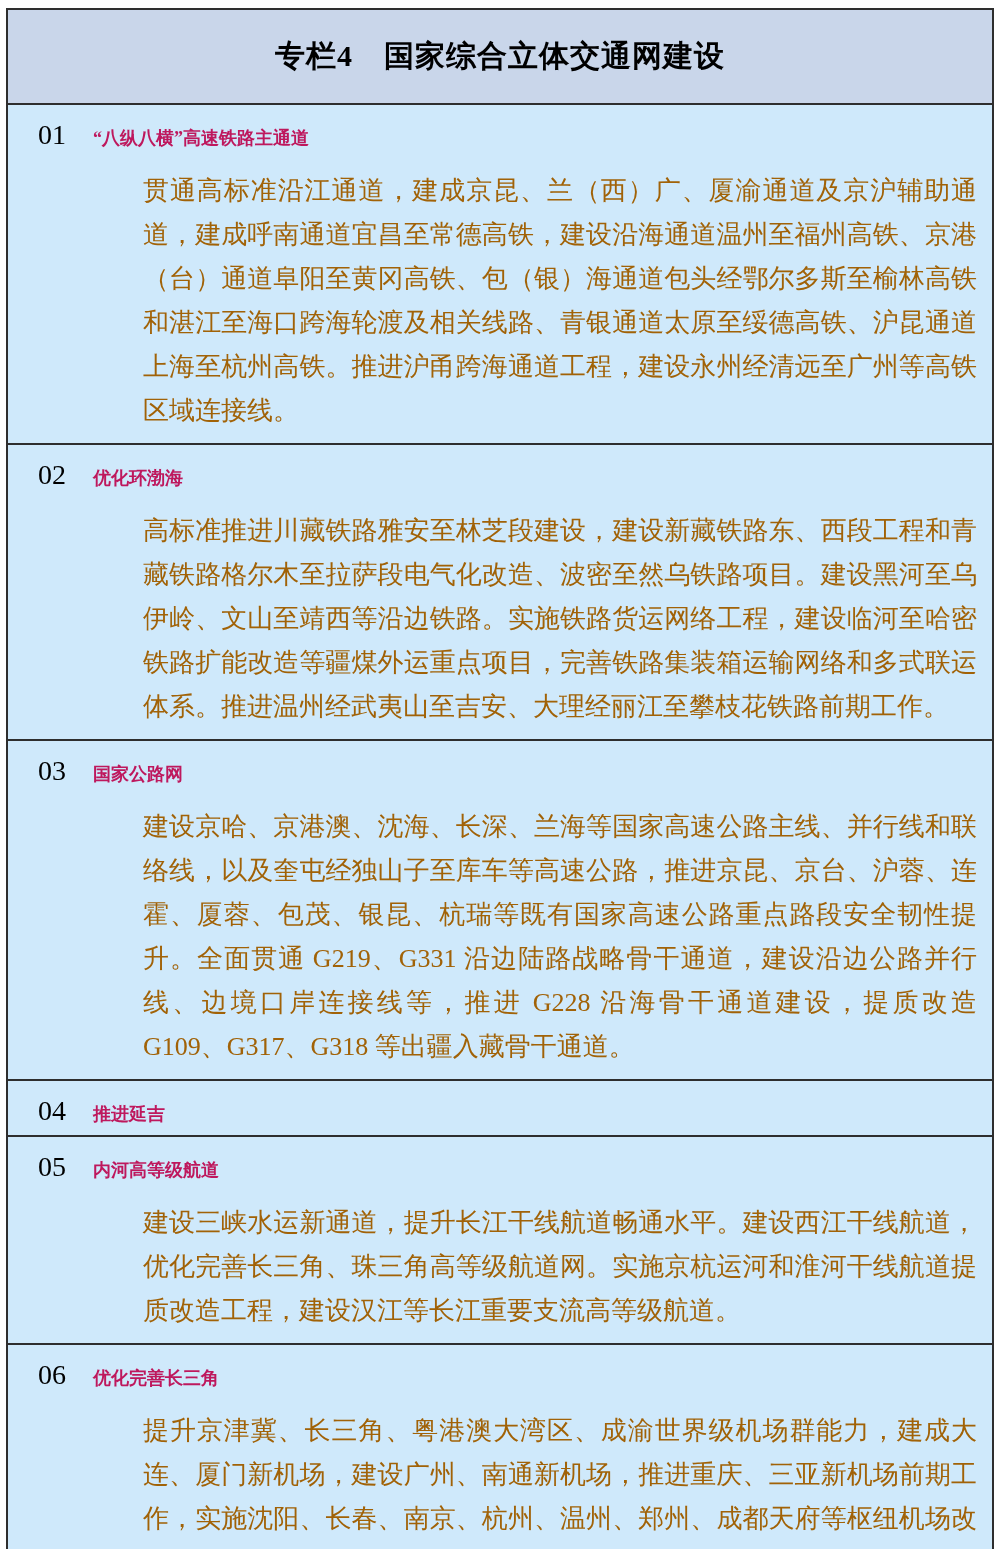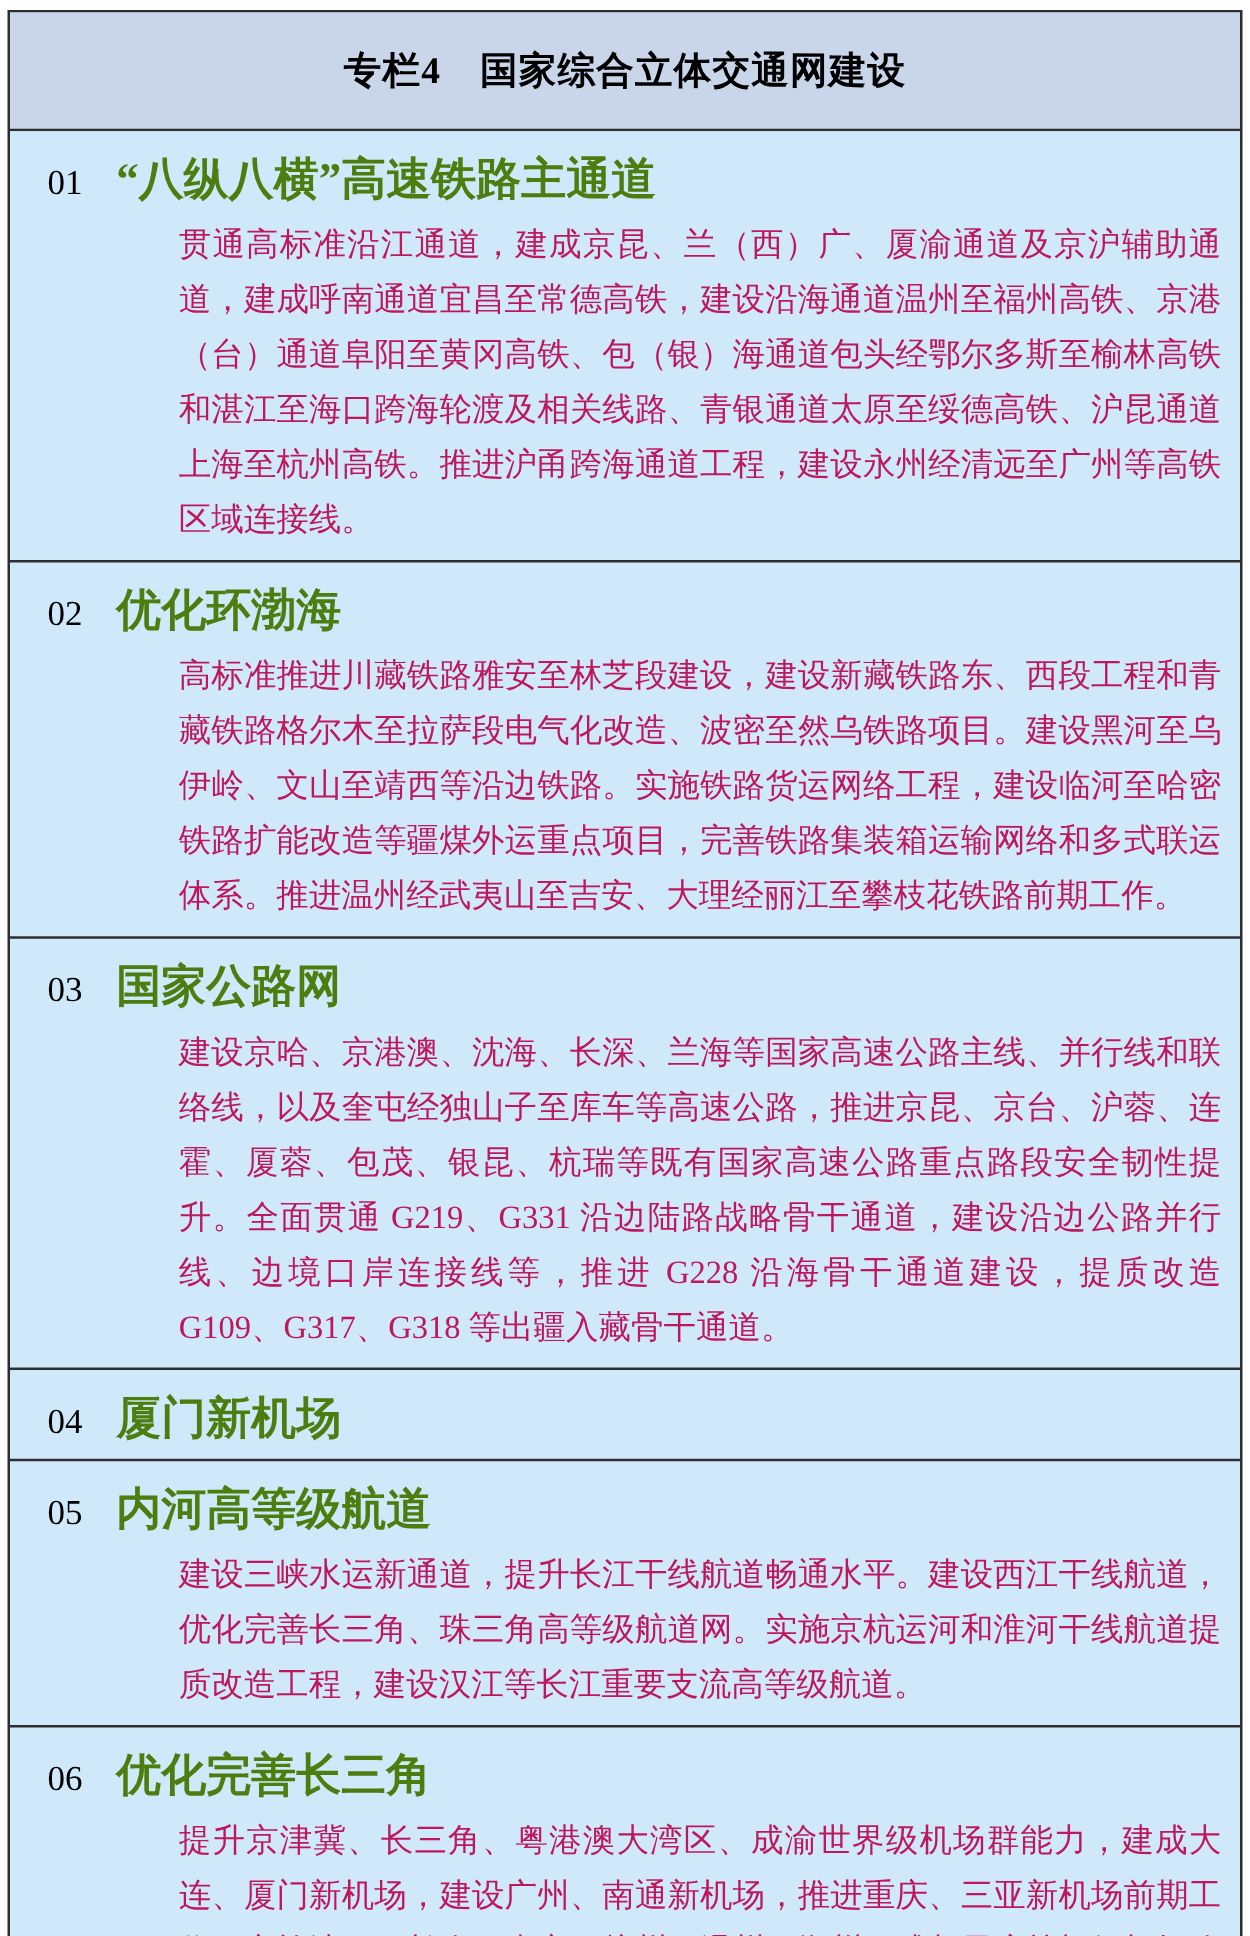--- a/index.html
+++ b/index.html
@@ -39,29 +39,29 @@
     align-items: baseline;
   }
   .sec-num {
     font-size: 28px;
     width: 55px;
     flex: 0 0 55px;
     color: #000000;
   }
   .sec-title {
     font-weight: bold;
-    font-size: 36px;
-    color: #4d7c0f;
+    font-size: 18px;
+    color: #be185d;
   }
   .sec-body {
-    margin: 4px 15px 4px 135px;
+    margin: 16px 15px 4px 135px;
     font-size: 26px;
     line-height: 44px;
     text-align: justify;
-    color: #be185d;
+    color: #a16207;
   }
 </style>
 </head>
 <body>
 
 <div class="panel">
 
   <div class="panel-header">
     <div class="panel-title">专栏4　国家综合立体交通网建设</div>
   </div>
@@ -86,21 +86,21 @@
     <div class="sec-head">
       <span class="sec-num">03</span>
       <span class="sec-title">国家公路网</span>
     </div>
     <p class="sec-body">建设京哈、京港澳、沈海、长深、兰海等国家高速公路主线、并行线和联络线，以及奎屯经独山子至库车等高速公路，推进京昆、京台、沪蓉、连霍、厦蓉、包茂、银昆、杭瑞等既有国家高速公路重点路段安全韧性提升。全面贯通 G219、G331 沿边陆路战略骨干通道，建设沿边公路并行线、边境口岸连接线等，推进 G228 沿海骨干通道建设，提质改造 G109、G317、G318 等出疆入藏骨干通道。</p>
   </section>
 
   <section class="sec">
     <div class="sec-head">
       <span class="sec-num">04</span>
-      <span class="sec-title">厦门新机场</span>
+      <span class="sec-title">推进延吉</span>
     </div>
   </section>
 
   <section class="sec">
     <div class="sec-head">
       <span class="sec-num">05</span>
       <span class="sec-title">内河高等级航道</span>
     </div>
     <p class="sec-body">建设三峡水运新通道，提升长江干线航道畅通水平。建设西江干线航道，优化完善长三角、珠三角高等级航道网。实施京杭运河和淮河干线航道提质改造工程，建设汉江等长江重要支流高等级航道。</p>
   </section>

